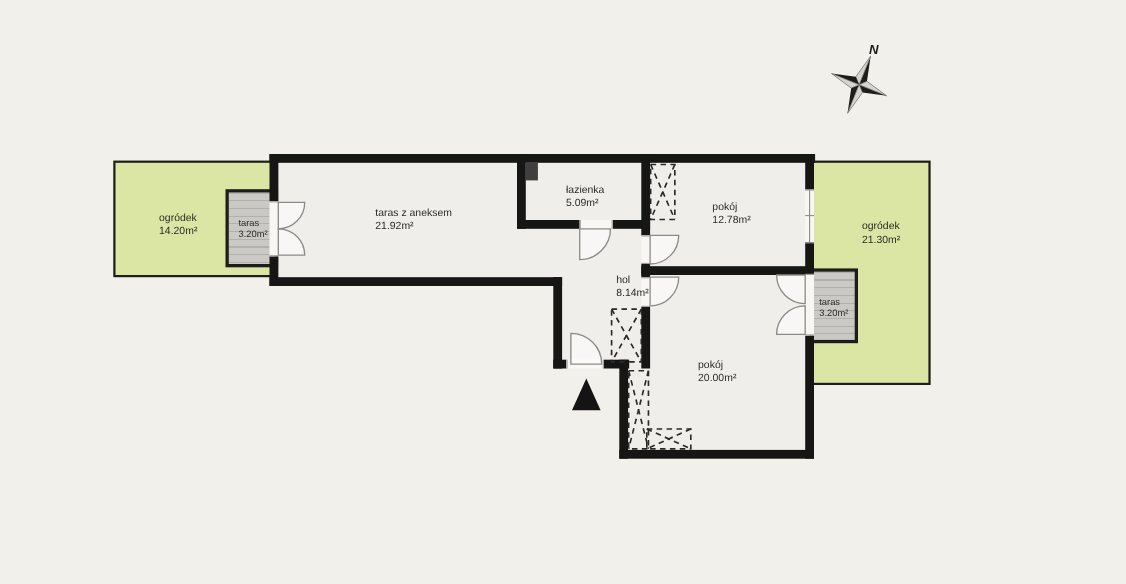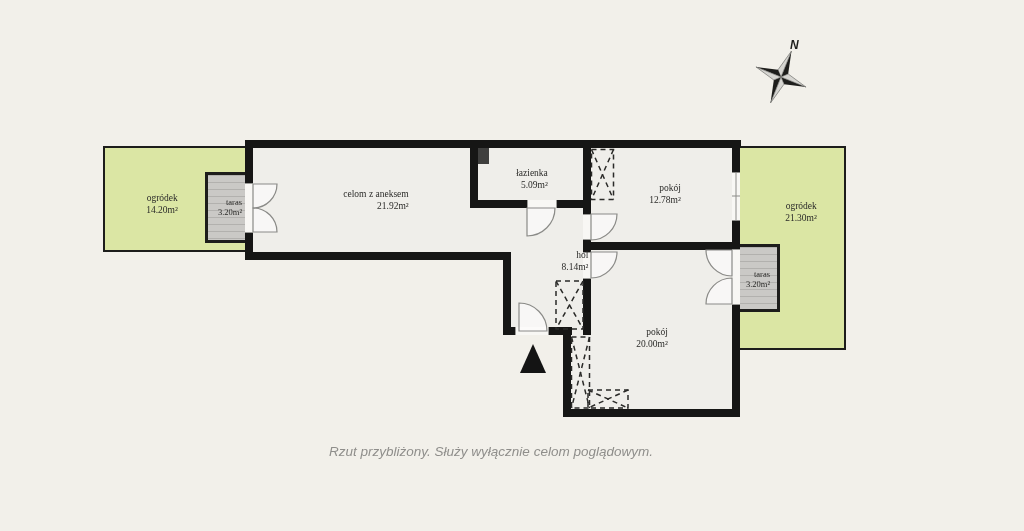--- a/index.html
+++ b/index.html
@@ -8,22 +8,22 @@
   .abs{position:absolute;box-sizing:border-box;}
   .garden{background:#dbe6a4;border:2px solid #1d1d1b;}
   .taras{border:3px solid #1d1d1b;
          background:repeating-linear-gradient(to bottom,#b2b1ae 0px,#b2b1ae 1px,#cac9c6 1px,#cac9c6 7px);}
   .floor{background:#efeeea;}
   .wall{background:#161615;}
   .gap{background:#f8f7f4;}
   .gap-h{border-left:1px solid #9a9a97;border-right:1px solid #9a9a97;}
   .gap-v{border-top:1px solid #9a9a97;border-bottom:1px solid #9a9a97;}
   .shaft{background:#3f3f3e;}
-  .lbl{position:absolute;transform:translate(-50%,-50%);text-align:right;
-       color:#2b2b29;font-size:9.5px;line-height:11.5px;white-space:nowrap;font-family:Liberation Serif, serif;}
+  .lbl{position:absolute;transform:translate(-50%,-50%);text-align:left;
+       color:#2b2b29;font-size:9.5px;line-height:11.5px;white-space:nowrap;}
   .lbl.small{font-size:8.5px;line-height:10px;}
   .caption{position:absolute;left:291px;top:444px;width:400px;text-align:center;
            font-style:italic;font-size:13.5px;color:#8f8e8b;}
   .north{position:absolute;left:790px;top:38px;font-style:italic;font-size:12px;
          font-weight:bold;color:#1d1d1b;}
   svg.overlay{position:absolute;left:0;top:0;}
   .arc{fill:rgba(255,255,255,0.55);stroke:#8a8a87;stroke-width:1.2;}
   .winline{stroke:#8c8c89;stroke-width:1;}
   .ward{fill:none;stroke:#2a2a28;stroke-width:1.5;stroke-dasharray:5 4;}
 </style>
@@ -132,21 +132,21 @@
 
   <div class="lbl" style="left:162px;top:204px;">
     <div>ogródek</div>
     <div>14.20m²</div>
   </div>
   <div class="lbl small" style="left:230px;top:207px;">
     <div>taras</div>
     <div>3.20m²</div>
   </div>
   <div class="lbl" style="left:376px;top:200px;">
-    <div>celom z aneksem</div>
+    <div>taras z aneksem</div>
     <div>21.92m²</div>
   </div>
   <div class="lbl" style="left:532px;top:179px;">
     <div>łazienka</div>
     <div>5.09m²</div>
   </div>
   <div class="lbl" style="left:665px;top:194px;">
     <div>pokój</div>
     <div>12.78m²</div>
   </div>
@@ -160,15 +160,14 @@
   </div>
   <div class="lbl" style="left:575px;top:261px;">
     <div>hol</div>
     <div>8.14m²</div>
   </div>
   <div class="lbl" style="left:652px;top:338px;">
     <div>pokój</div>
     <div>20.00m²</div>
   </div>
 
-  <div class="caption">Rzut przybliżony. Służy wyłącznie celom poglądowym.</div>
 
 </div>
 
 </body></html>

